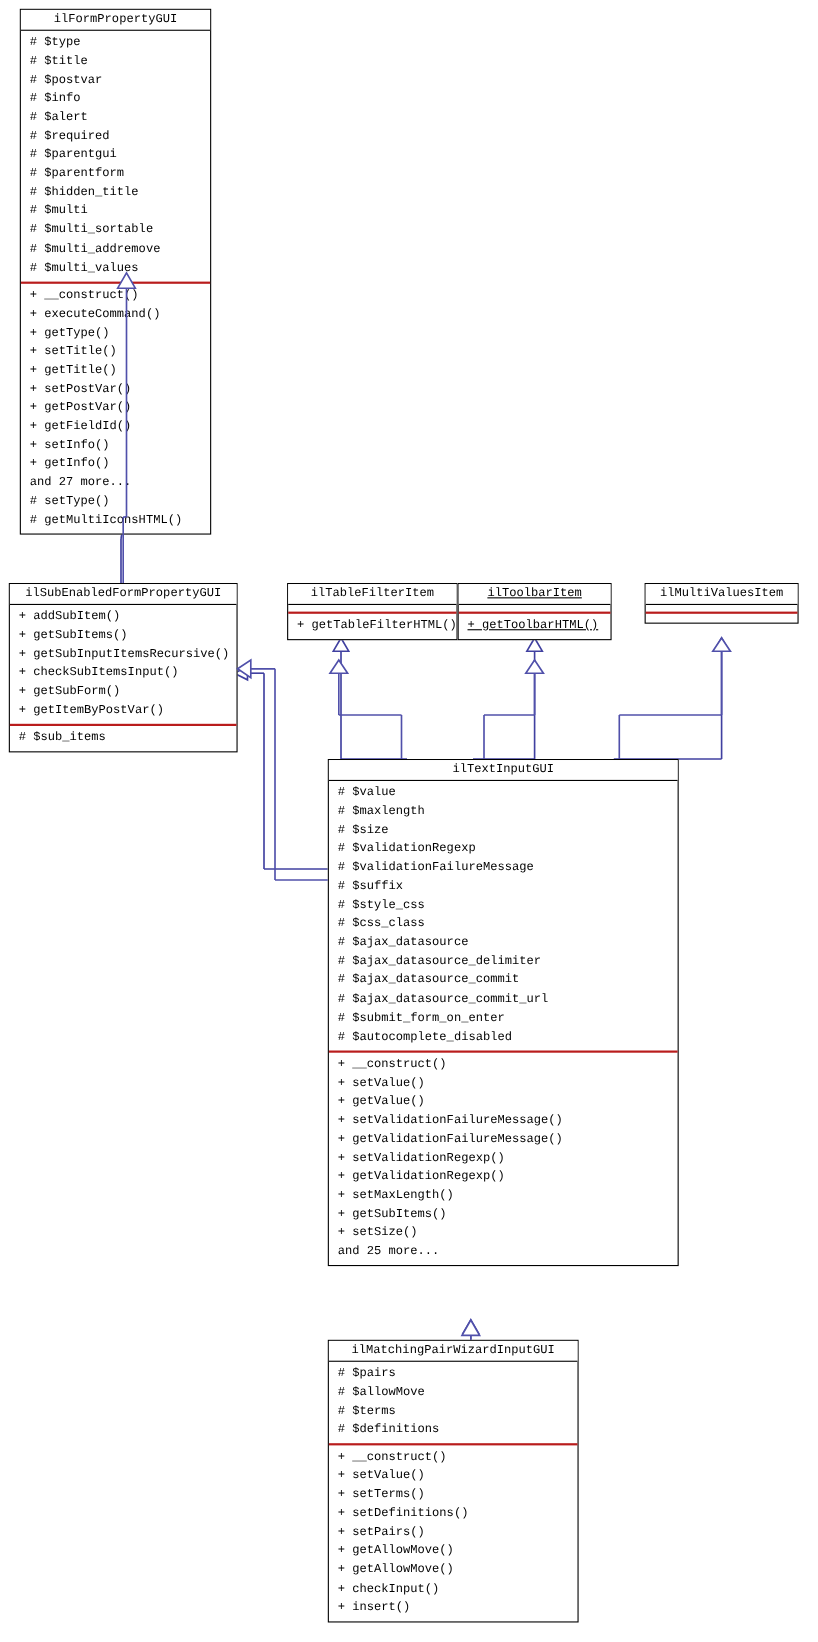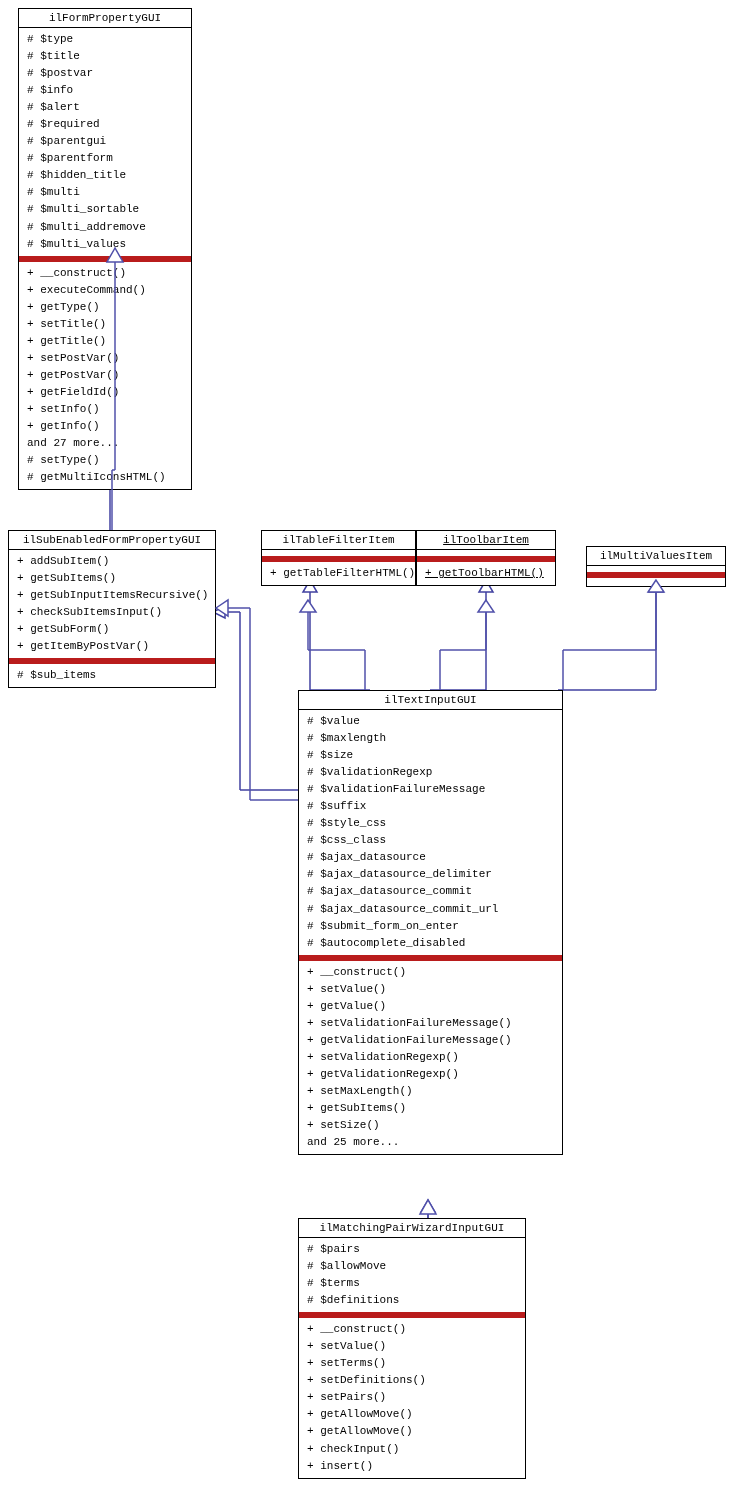--- a/index.html
+++ b/index.html
@@ -31,21 +31,21 @@
     .uml-box .box-title {
       text-align: center;
       padding: 3px 6px;
       font-weight: normal;
       border-bottom: 1px solid #000;
       background: #ffffff;
     }
 
     .uml-box .box-section {
       padding: 3px 8px;
-      border-bottom: 6px solid #b91c1c;
+      border-bottom: 2px solid #b91c1c;
       line-height: 1.55;
     }
 
     .uml-box .box-section:last-child {
       border-bottom: none;
     }
 
     .uml-box .box-section div {
       white-space: nowrap;
     }
@@ -152,27 +152,27 @@
   </div>
 
   <div class="uml-box" style="left:416px; top:530px; width:140px;text-decoration:underline;">
     <div class="box-title">ilToolbarItem</div>
     <div class="box-section" style="min-height:8px;"></div>
     <div class="box-section">
       <div>+ getToolbarHTML()</div>
     </div>
   </div>
 
-  <div class="uml-box" style="left:586px; top:546px; width:140px;">
+  <div class="uml-box" style="left:586px; top:530px; width:140px;">
     <div class="box-title">ilMultiValuesItem</div>
     <div class="box-section" style="min-height:8px;"></div>
     <div class="box-section" style="min-height:8px;"></div>
   </div>
 
-  <div class="uml-box" style="left:298px; top:690px; width:265px;">
+  <div class="uml-box" style="left:298px; top:690px; width:319px;">
     <div class="box-title">ilTextInputGUI</div>
     <div class="box-section">
       <div># $value</div>
       <div># $maxlength</div>
       <div># $size</div>
       <div># $validationRegexp</div>
       <div># $validationFailureMessage</div>
       <div># $suffix</div>
       <div># $style_css</div>
       <div># $css_class</div>

